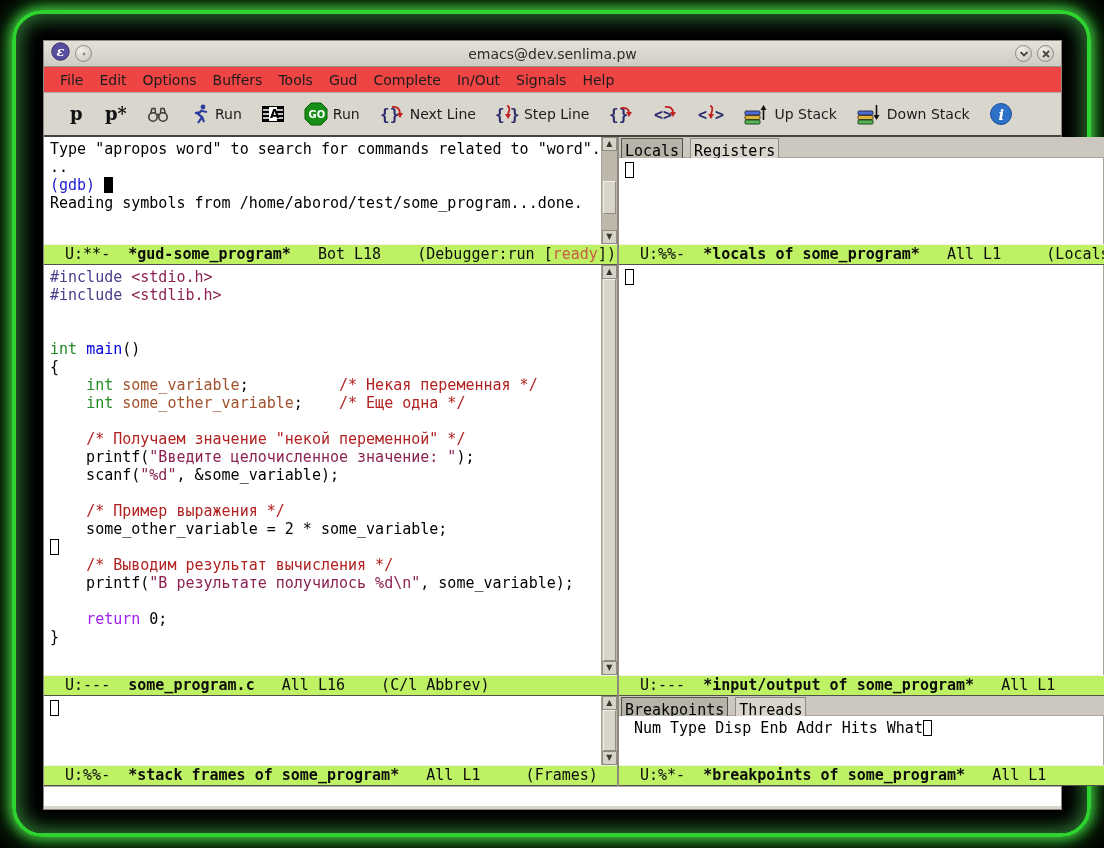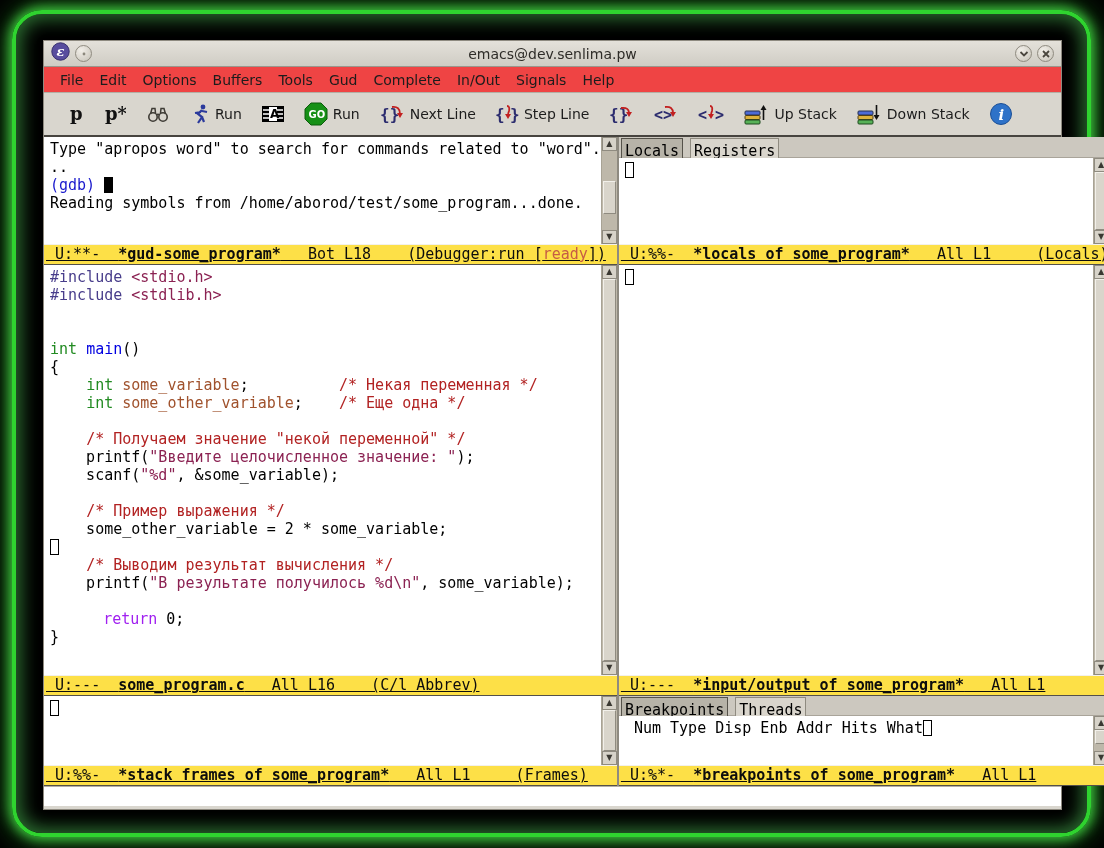--- a/index.html
+++ b/index.html
@@ -48,43 +48,43 @@
 
   
   .vscroll { width:16px; background:#beb8aa; border-left:1px solid #a8a395; display:flex; flex-direction:column; }
   .sb-btn { height:14px; background:#d7d3c9; border:1px solid #8f8b80; font-size:8px; line-height:12px;
             text-align:center; color:#3a3832; }
   .sb-track { flex:1; position:relative; }
   .sb-thumb { position:absolute; left:1px; right:1px; background:#d9d5cb; border:1px solid #8f8b80;
               border-top-color:#f2f0ea; border-left-color:#f2f0ea; }
 
   
-  .modeline { height:21px; background:#fde047; border-top:1px solid #f3f1ec; border-bottom:1px solid #53504a;
+  .modeline { height:21px; background:#bef264; border-top:1px solid #f3f1ec; border-bottom:1px solid #53504a;
               font:15px/19px "DejaVu Sans Mono", monospace; color:#0d0d0d; white-space:pre; overflow:hidden;
-              padding-left:2px;text-decoration:underline; }
+              padding-left:12px; }
   .tk-mlb { font-weight:bold; }
   .tk-mlr { color:#c65c45; }
 
   
   .tabsbar { background:#ccc8bf; border-bottom:1px solid #a9a49a; display:flex; align-items:flex-start;
              gap:7px; padding:1px 0 0 2px; font:15px/17px "DejaVu Sans Mono", monospace; }
   .tabsbar.top { height:21px; } .tabsbar.bot { height:20px; }
   .tab { padding:4px 3px; border:1px solid #8f8b80; background:#d9d5cc; color:#000000; }
   .tab.sel { background:#b7b3a8; border-color:#55524a; }
 
   
   .bl { min-height:18px; }
   .tk-pl {}
   .tk-pp { color:#483d8b; }
   .tk-str{ color:#8b2252; }
   .tk-ty { color:#228b22; }
   .tk-fn { color:#0000e0; }
   .tk-va { color:#a0522d; }
   .tk-cm { color:#b22222; }
-  .tk-kw { color:#a020f0;margin-left:17px; }
+  .tk-kw { color:#a020f0; }
   .tk-pr { color:#1a1acd; }
   .tk-cur  { display:inline-block; width:9px; height:16px; background:#000; vertical-align:-3px; }
   .tk-hcur { display:inline-block; width:9px; height:16px; background:#fff; border:1px solid #000; vertical-align:-3px; }
 
   
   .echo { height:23px; background:#fff; border-top:1px solid #b3afa5; border-bottom:3px solid #d9d6ce; }
 </style>
 </head>
 <body>
 

